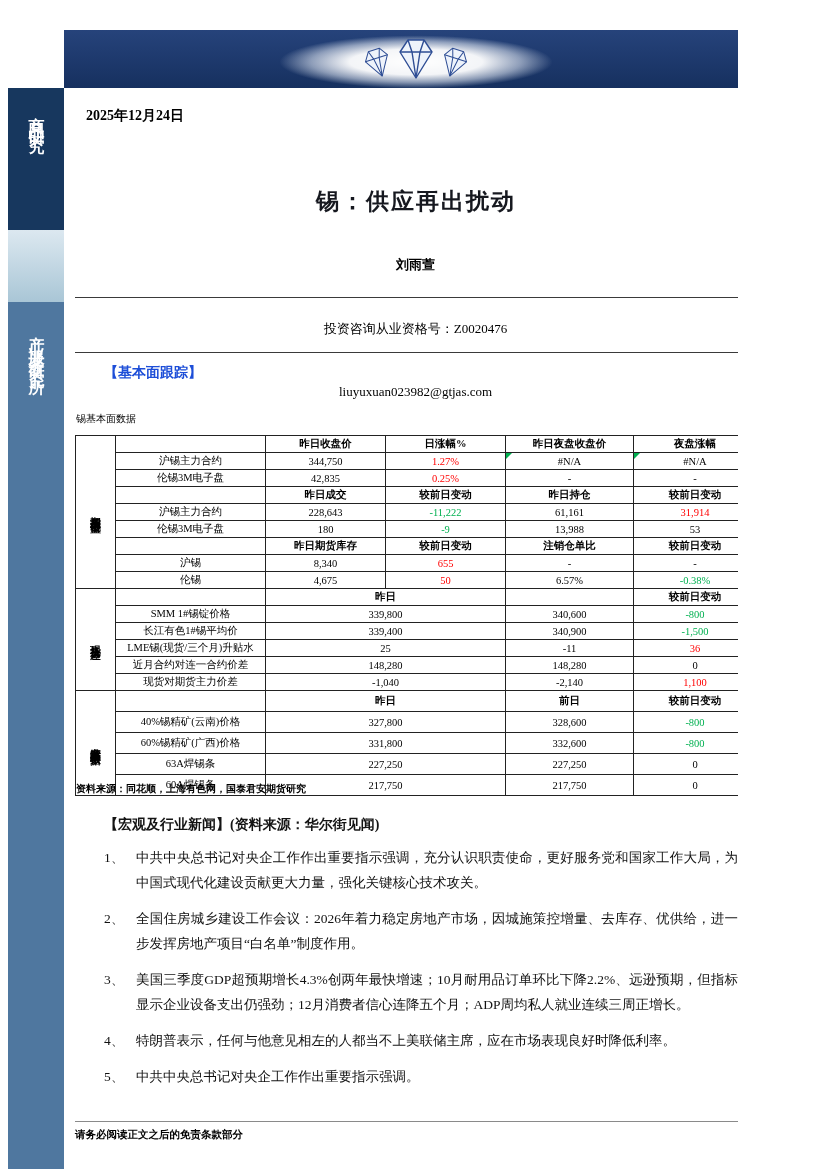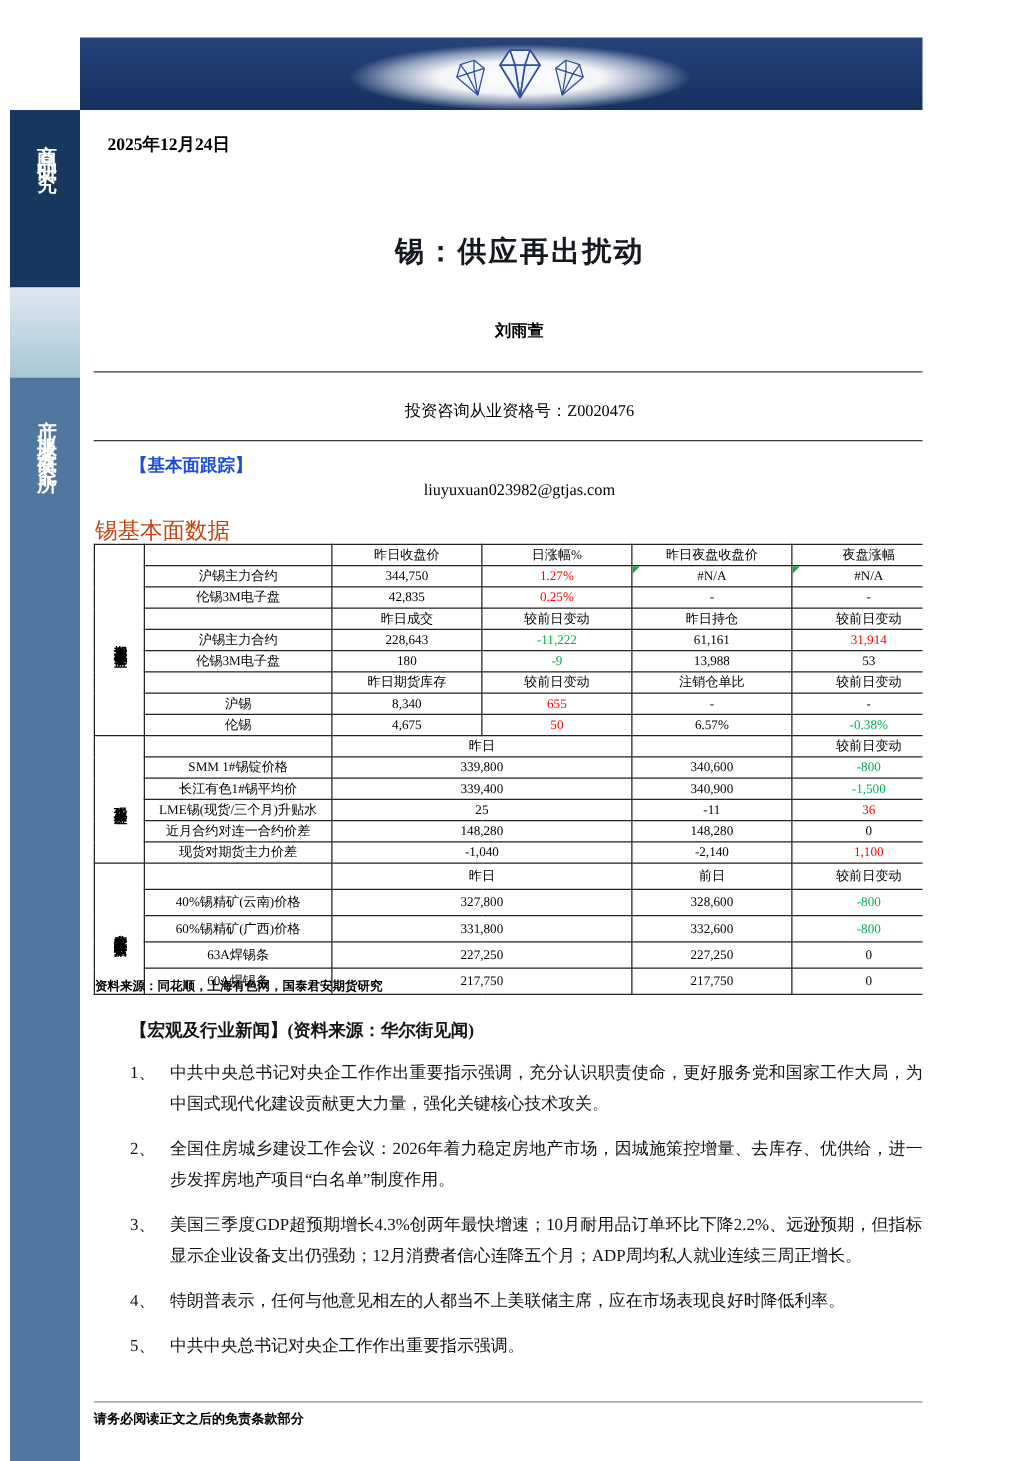--- a/index.html
+++ b/index.html
@@ -31,29 +31,29 @@
   .rule{position:absolute;left:75px;width:681px;border-top:1px solid #3a3a3a;height:0;}
   .rule1{top:297px;}.rule2{top:352px;}
   .author{position:absolute;left:75px;top:312px;width:681px;height:32px;display:flex;
           align-items:center;justify-content:center;gap:46px;font-size:13px;color:#000;flex-direction:column;}
   .author .nm{font-weight:bold;}
   .author .em{color:#000;text-decoration:none;}
 
   .h-sec{position:absolute;left:104px;font-size:14px;font-weight:bold;}
   .h-fund{top:364px;color:#1d4ed8;}
   .h-news{top:816px;color:#141414;}
-  .tbl-title{position:absolute;left:76px;top:412px;font-size:18px;color:#c2410c;}
+  .tbl-title{position:absolute;left:76px;top:412px;font-size:10px;color:#000000;}
 
   
   .ftable{position:absolute;left:75px;top:435px;width:681px;border-collapse:collapse;
           font-size:10.5px;color:#000;table-layout:fixed;}
   .ftable td{border:1px solid #222;padding:0 2px;text-align:center;height:16px;
              overflow:hidden;white-space:nowrap;}
   .ftable tr.tall td{height:20px;}
-  .ftable td.hd{font-weight:normal;}
+  .ftable td.hd{font-weight:bold;}
   .grp{writing-mode:vertical-rl;text-orientation:upright;font-weight:bold;
        font-size:10.5px;letter-spacing:1px;line-height:15px;white-space:normal !important;}
   .up{color:var(--up,#FF0000);}
   .down{color:var(--down,#00B050);}
   .tri{position:relative;}
   .tri::after{content:"";position:absolute;left:0;top:0;width:0;height:0;
               border-top:6px solid var(--down,#00B050);border-right:6px solid transparent;}
   .src{position:absolute;left:76px;top:782px;font-size:10px;font-weight:bold;color:#000;text-align:right;}
 
   

